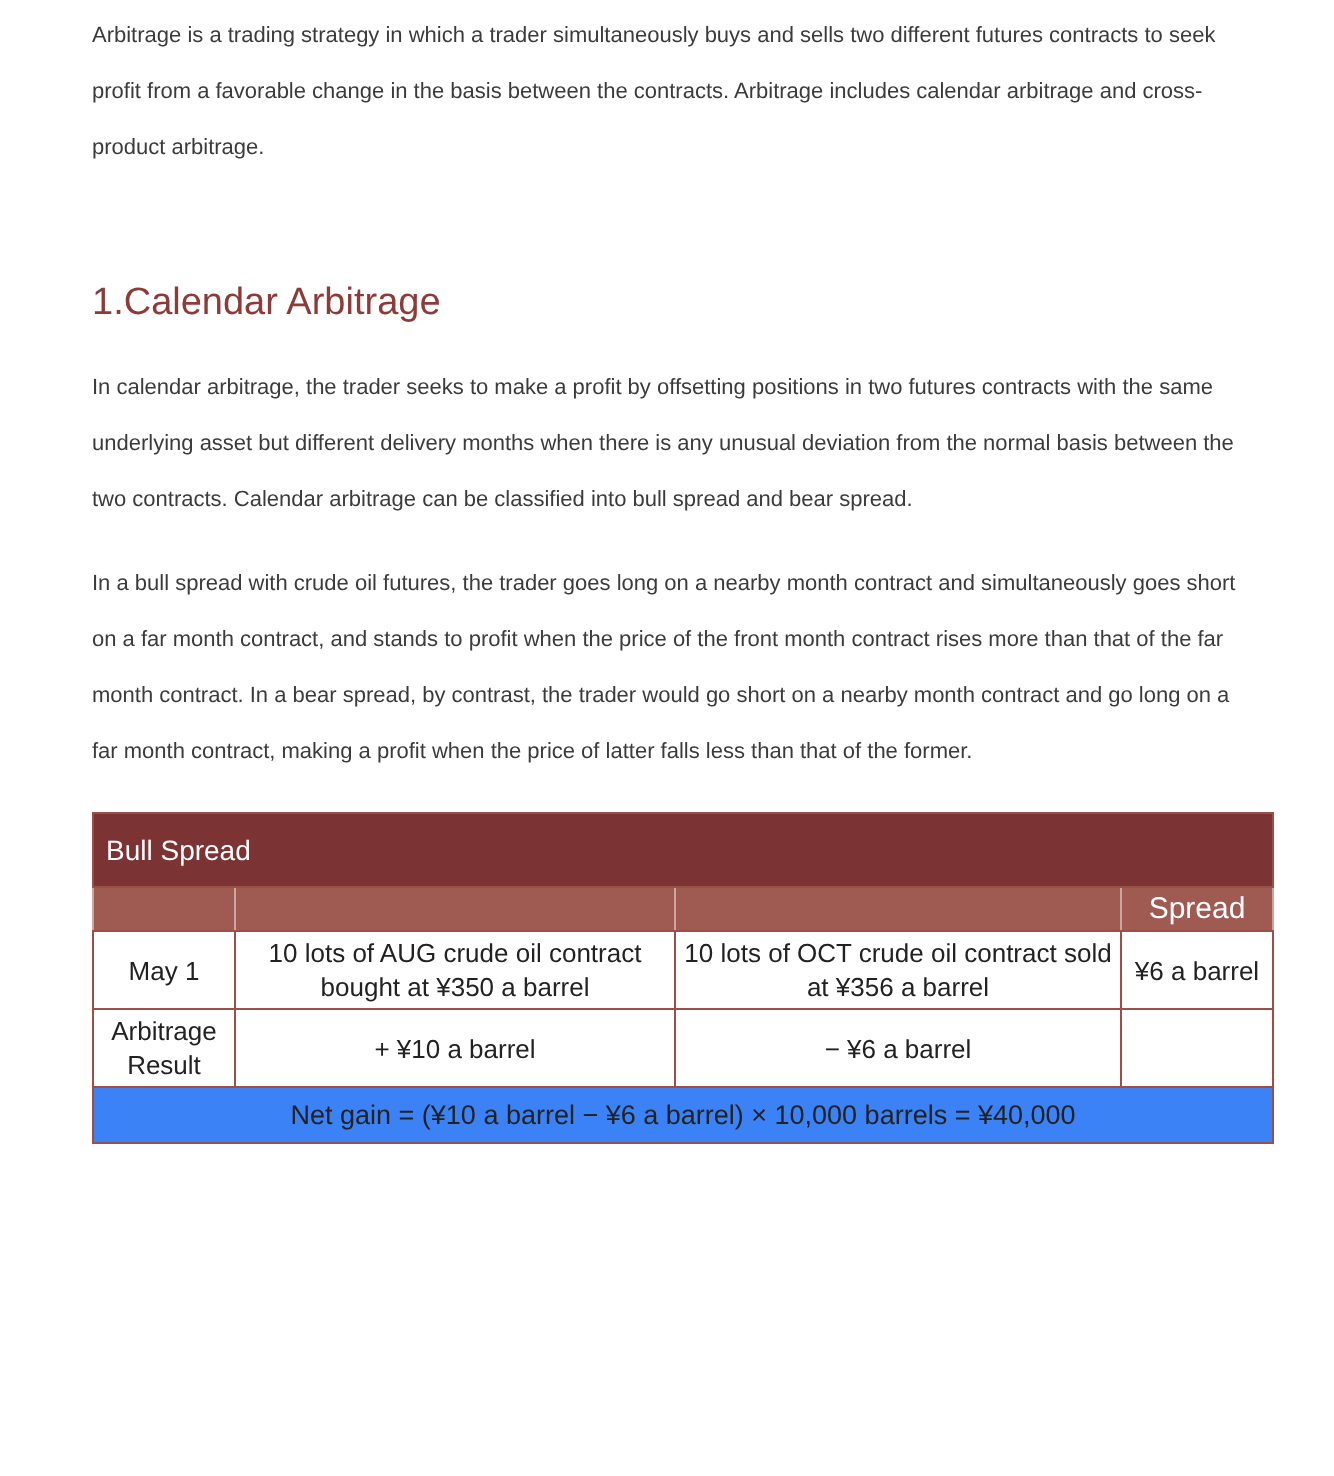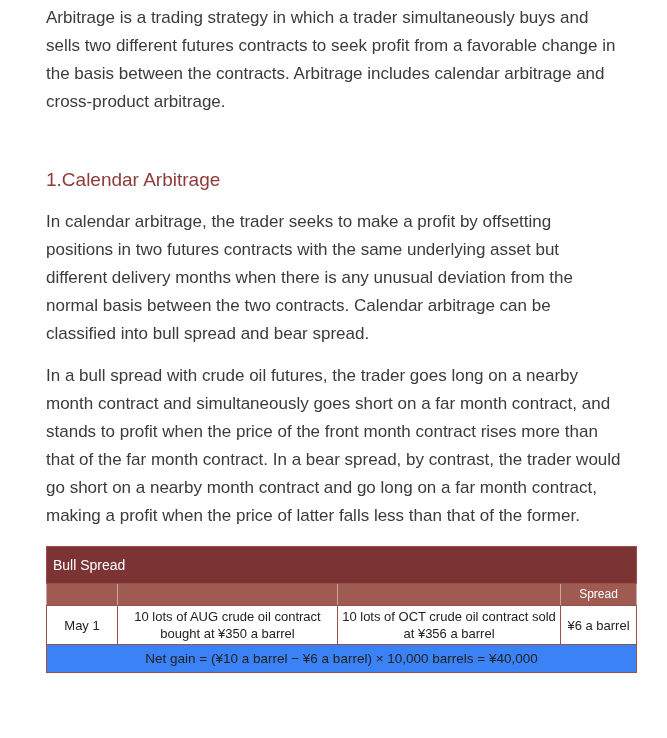--- a/index.html
+++ b/index.html
@@ -10,21 +10,21 @@
     background: #ffffff;
     font-family: "Liberation Sans", sans-serif;
     overflow: hidden;
   }
   .content {
     margin-left: 46px;
     width: 590px;
     padding-top: 4px;
   }
   p.body-text {
-    font-size: 17px;
+    font-size: 11px;
     line-height: 28px;
     color: #3b3b3b;
     margin: 0 15px 14px 0;
   }
   h2.section-heading {
     color: #8d3b39;
     font-size: 19px;
     font-weight: 400;
     margin: 52px 0 17px 0;
     line-height: 23px;
@@ -47,21 +47,21 @@
   td.caption-cell {
     background: #7b3333;
     color: #ffffff;
     font-size: 14px;
     text-align: left !important;
     padding: 10px 6px 9px 6px !important;
   }
   tr.subhead td {
     background: #9f5a52;
     color: #ffffff;
-    font-size: 12px;
+    font-size: 15px;
     height: 19px;
     padding: 2px 4px;
     border-left-color: #cba59f;
     border-right-color: #cba59f;
   }
   tr.row-alt td { background: #d3d3d6; }
   tr.data-row td { height: 38px; }
   td.footer-cell {
     background: #3b82f6;
     font-size: 13.5px;
@@ -98,19 +98,25 @@
         <td></td>
         <td></td>
         <td>Spread</td>
       </tr>
       <tr class="data-row">
         <td>May 1</td>
         <td>10 lots of AUG crude oil contract bought at ¥350 a barrel</td>
         <td>10 lots of OCT crude oil contract sold at ¥356 a barrel</td>
         <td>¥6 a barrel</td>
       </tr>
+      <tr class="data-row">
+        <td>Arbitrage Result</td>
+        <td>+ ¥10 a barrel</td>
+        <td>− ¥6 a barrel</td>
+        <td></td>
+      </tr>
       <tr>
         <td class="footer-cell" colspan="4">Net gain = (¥10 a barrel − ¥6 a barrel) × 10,000 barrels = ¥40,000</td>
       </tr>
     </tbody>
   </table>
 
 </div>
 
 </body></html>

